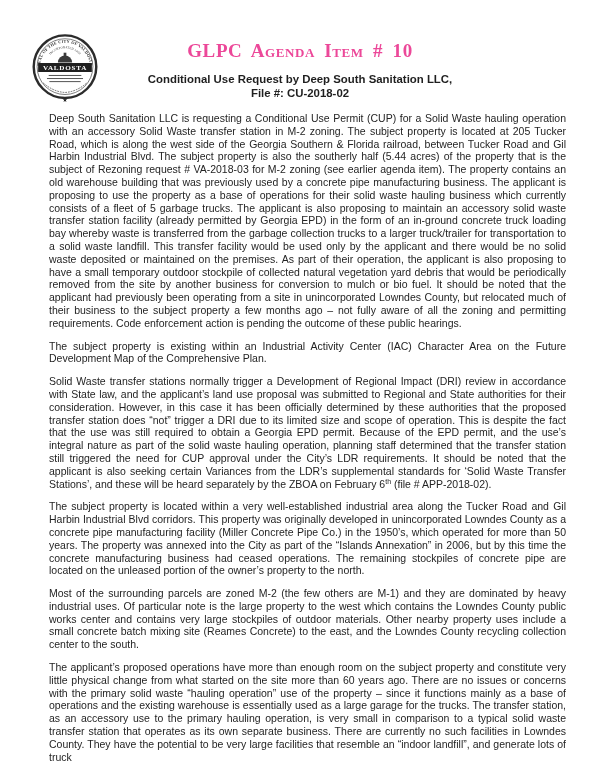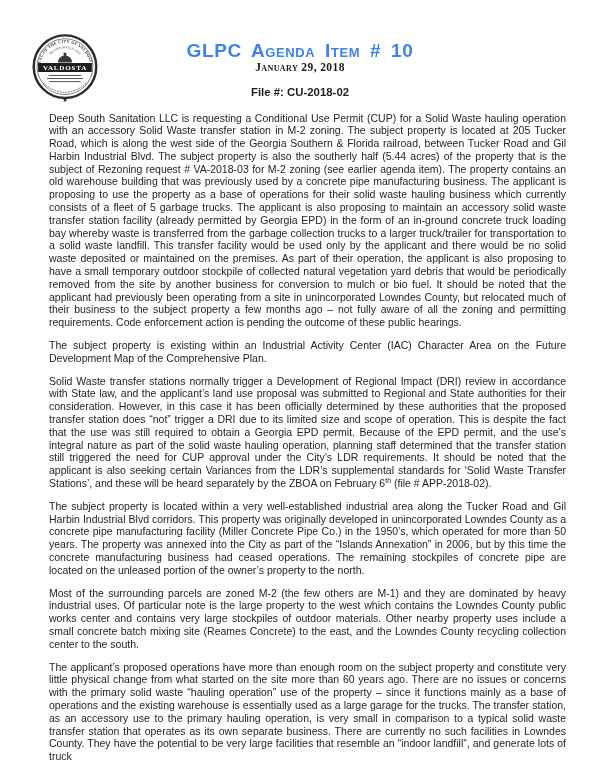--- a/index.html
+++ b/index.html
@@ -11,28 +11,28 @@
     font-family:"Liberation Sans",sans-serif;
     overflow:hidden;
     box-sizing:border-box;
   }
   .header{position:relative;padding-top:41px;}
   .seal{
     position:absolute;left:31px;top:31px;width:68px;height:74px;
   }
   .title-block{text-align:center;}
   .agenda-title{
-    font-family:Liberation Sans, sans-serif;
+    font-family:Liberation Serif, serif;
     font-variant:small-caps;
     font-weight:bold;
     font-size:19px;
     line-height:20px;
     letter-spacing:0.6px;
     word-spacing:4px;
-    color:#3b82f6;
+    color:#ec4899;
   }
   .agenda-date{
     font-family:"Liberation Serif",serif;
     font-variant:small-caps;
     font-weight:bold;
     font-size:11.5px;
     line-height:13px;
     letter-spacing:0.4px;
     color:#1a1a1a;
   }
@@ -83,24 +83,24 @@
         <path d="M10.5 46.5 h79 v13.5 h-79 Z" fill="#1f1f1f"></path>
         <text x="50" y="57" text-anchor="middle" font-family="Liberation Serif,serif" font-weight="bold" font-size="10.5" letter-spacing="1.1" fill="#ffffff">VALDOSTA</text>
         <path d="M26 65 H74 M23.5 69.5 H76.5 M27 74 H73" stroke="#2c2c2c" stroke-width="1.2" fill="none"></path>
         <path d="M18 76 Q33 89 50 90 Q67 89 82 76" stroke="#2c2c2c" stroke-width="1" fill="none" stroke-dasharray="2.5 1.5"></path>
         <text x="50" y="104.5" text-anchor="middle" font-size="9" fill="#1f1f1f">★</text>
       </svg>
     </div>
 
     <div class="title-block">
       <div class="agenda-title">GLPC Agenda Item # 10</div>
-      <div class="agenda-date">January 29, 2018</div>
     </div>
 
     <div class="subject-block">
+      <div>Conditional Use Request by Deep South Sanitation LLC,</div>
       <div>File #:  CU-2018-02</div>
     </div>
   </div>
 
   <div class="body-text">
     <p><span>Deep South Sanitation LLC is requesting a Conditional Use Permit (CUP) for a Solid Waste hauling operation with an accessory Solid Waste transfer station in M-2 zoning.  The subject property is located at 205 Tucker Road, which is along the west side of the Georgia Southern &amp; Florida railroad, between Tucker Road and Gil Harbin Industrial Blvd.  The subject property is also the southerly half (5.44 acres) of the property that is the subject of Rezoning request # VA-2018-03 for M-2 zoning (see earlier agenda item).  The property contains an old warehouse building that was previously used by a concrete pipe manufacturing business.  The applicant is proposing to use the property as a base of operations for their solid waste hauling business which currently consists of a fleet of 5 garbage trucks.  The applicant is also proposing to maintain an accessory solid waste transfer station facility (already permitted by Georgia EPD) in the form of an in-ground concrete truck loading bay whereby waste is transferred from the garbage collection trucks to a larger truck/trailer for transportation to a solid waste landfill.  This transfer facility would be used only by the applicant and there would be no solid waste deposited or maintained on the premises.  As part of their operation, the applicant is also proposing to have a small temporary outdoor stockpile of collected natural vegetation yard debris that would be periodically removed from the site by another business for conversion to mulch or bio fuel.  It should be noted that the applicant had previously been operating from a site in unincorporated Lowndes County, but relocated much of their business to the subject property a few months ago – not fully aware of all the zoning and permitting requirements.  Code enforcement action is pending the outcome of these public hearings.</span></p>
     <p><span>The subject property is existing within an </span><span class="b">Industrial Activity Center (IAC)</span><span> Character Area on the Future Development Map of the Comprehensive Plan.</span></p>
     <p><span>Solid Waste transfer stations normally trigger a Development of Regional Impact (DRI) review in accordance with State law, and the applicant’s land use proposal was submitted to Regional and State authorities for their consideration.  However, in this case it has been officially determined by these authorities that the proposed transfer station does “not” trigger a DRI due to its limited size and scope of operation.  This is despite the fact that the use was still required to obtain a Georgia EPD permit.  Because of the EPD permit, and the use’s integral nature as part of the solid waste hauling operation, planning staff determined that the transfer station still triggered the need for CUP approval under the City’s LDR requirements.  It should be noted that the applicant is also seeking certain Variances from the LDR’s supplemental standards for ‘Solid Waste Transfer Stations’, and these will be heard separately by the ZBOA on February 6</span><sup>th</sup><span> (file # APP-2018-02).</span></p>
     <p><span>The subject property is located within a very well-established industrial area along the Tucker Road and Gil Harbin Industrial Blvd corridors.  This property was originally developed in unincorporated Lowndes County as a concrete pipe manufacturing facility (Miller Concrete Pipe Co.) in the 1950’s, which operated for more than 50 years.  The property was annexed into the City as part of the “Islands Annexation” in 2006, but by this time the concrete manufacturing business had ceased operations.  The remaining stockpiles of concrete pipe are located on the unleased portion of the owner’s property to the north.</span></p>
     <p><span>Most of the surrounding parcels are zoned M-2 (the few others are M-1) and they are dominated by heavy industrial uses.  Of particular note is the large property to the west which contains the Lowndes County public works center and contains very large stockpiles of outdoor materials.  Other nearby property uses include a small concrete batch mixing site (Reames Concrete) to the east, and the Lowndes County recycling collection center to the south.</span></p>

